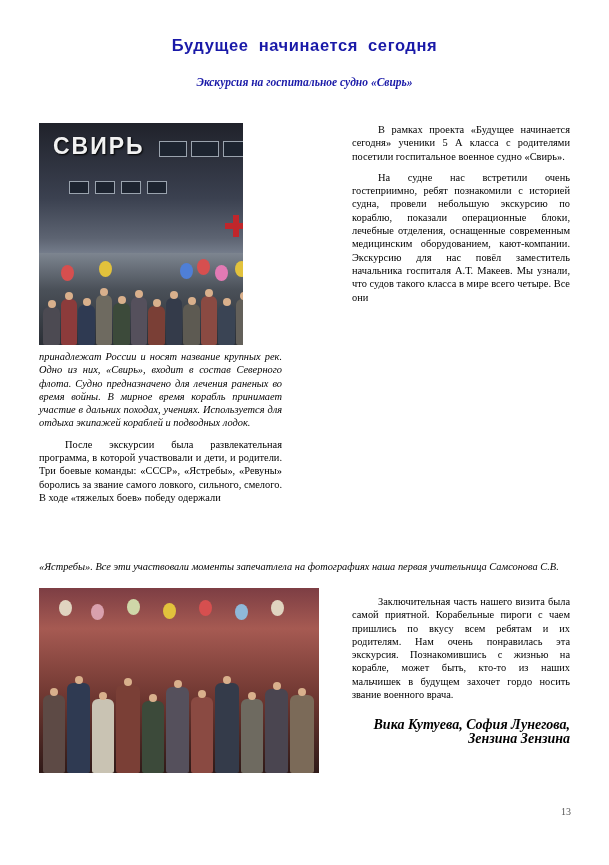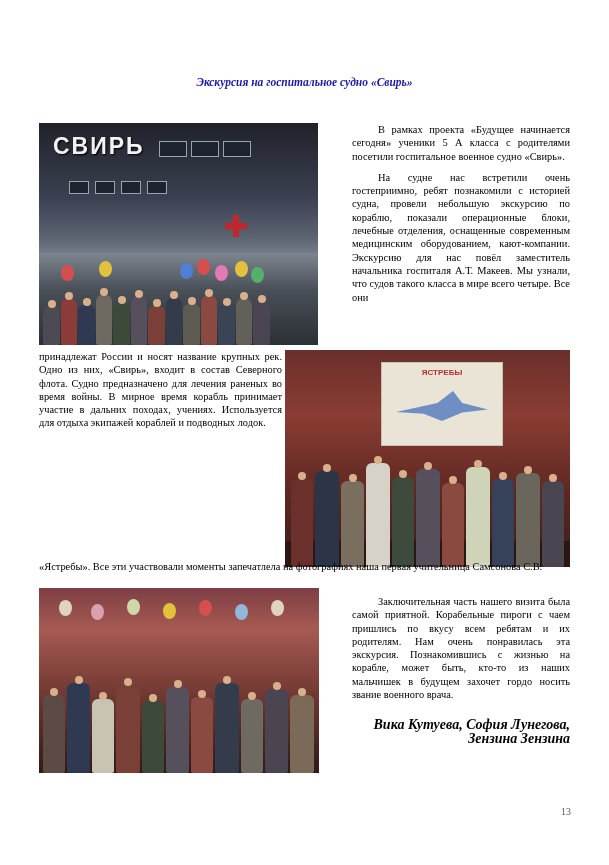--- a/index.html
+++ b/index.html
@@ -47,21 +47,21 @@
   .photo {
     position: absolute;
     overflow: hidden;
     background: #2a2633;
   }
 
   
   #photo-ship {
     left: 39px;
     top: 123px;
-    width: 279px;
+    width: 204px;
     height: 222px;
   }
   #photo-ship .hull {
     position: absolute;
     left: 0; top: 0; right: 0; bottom: 0;
     background: linear-gradient(180deg,#20222b 0%,#3b4150 34%,#5d6472 52%,#8e97a6 66%,#b9c1cb 78%,#6e7682 100%);
   }
   #photo-ship .shipname {
     position: absolute;
     left: 14px;
@@ -197,21 +197,21 @@
 
   
   .txt {
     position: absolute;
     font-size: 10.4px;
     line-height: 13.3px;
     text-align: justify;
     font-family: "Liberation Serif", serif;
   }
   .txt p { margin: 0 0 8px 0; text-indent: 26px; }
-  .txt p.noind { text-indent: 0; }
+  .txt p.noind { text-indent: 0; font-style: italic; }
 
   #col-right-top { left: 352px; top: 123px; width: 218px; }
   #col-left-mid  { left: 39px;  top: 350px; width: 243px; }
   #full-line     { left: 39px;  top: 560px; width: 531px; text-align: justify; }
   #col-right-bot { left: 352px; top: 595px; width: 218px; }
   .signature {
     position: absolute;
     left: 352px;
     top: 718px;
     width: 218px;
@@ -229,20 +229,21 @@
     font-size: 10px;
     color: #555;
     font-family: Liberation Serif, serif;
   }
 </style>
 </head>
 <body>
 
 <div class="page">
 
+  <div class="title">Будущее начинается сегодня</div>
   <div class="subtitle">Экскурсия на госпитальное судно «Свирь»</div>
 
   <div class="photo" id="photo-ship">
     <div class="hull"></div>
     <div class="shipname">СВИРЬ</div>
     <div class="window" style="left:120px;top:18px;width:26px;height:14px;"></div>
     <div class="window" style="left:152px;top:18px;width:26px;height:14px;"></div>
     <div class="window" style="left:184px;top:18px;width:26px;height:14px;"></div>
     <div class="window" style="left:30px;top:58px;width:18px;height:11px;"></div>
     <div class="window" style="left:56px;top:58px;width:18px;height:11px;"></div>
@@ -274,44 +275,24 @@
       <div class="person" style="left:197px;width:16px;height:46px;background:#63605a;"></div>
       <div class="person" style="left:214px;width:17px;height:43px;background:#4a4550;"></div>
     </div>
   </div>
 
   <div class="txt" id="col-right-top">
     <p>В рамках проекта «Будущее начинается сегодня» ученики 5 А класса с родителями посетили госпитальное военное судно «Свирь».</p>
     <p>На судне нас встретили очень гостеприимно, ребят познакомили с историей судна, провели небольшую экскурсию по кораблю, показали операционные блоки, лечебные отделения, оснащенные современным медицинским оборудованием, кают-компании. Экскурсию для нас повёл заместитель начальника госпиталя А.Т. Макеев. Мы узнали, что судов такого класса в мире всего четыре. Все они</p>
   </div>
 
-  <div class="photo" id="photo-crew">
-    <div class="wall"></div>
-    <div class="poster">
-      <div class="ptitle">ЯСТРЕБЫ</div>
-      <div class="plane"></div>
-    </div>
-    <div class="floor"></div>
-    <div class="crowd-row" style="height:150px;">
-      <div class="person" style="left:6px;width:22px;height:88px;background:#6b2f2c;"></div>
-      <div class="person" style="left:30px;width:24px;height:96px;background:#2c3547;"></div>
-      <div class="person" style="left:56px;width:23px;height:86px;background:#7a6f5e;"></div>
-      <div class="person" style="left:81px;width:24px;height:104px;background:#d7d2c8;"></div>
-      <div class="person" style="left:107px;width:22px;height:90px;background:#3e4a3c;"></div>
-      <div class="person" style="left:131px;width:24px;height:98px;background:#55505c;"></div>
-      <div class="person" style="left:157px;width:22px;height:84px;background:#8b4a3f;"></div>
-      <div class="person" style="left:181px;width:24px;height:100px;background:#cfd4b8;"></div>
-      <div class="person" style="left:207px;width:22px;height:88px;background:#36415a;"></div>
-      <div class="person" style="left:231px;width:24px;height:94px;background:#6b665c;"></div>
-      <div class="person" style="left:257px;width:22px;height:86px;background:#4a4550;"></div>
-    </div>
-  </div>
 
   <div class="txt" id="col-left-mid">
     <p class="noind">принадлежат России и носят название крупных рек. Одно из них, «Свирь», входит в состав Северного флота. Судно предназначено для лечения раненых во время войны. В мирное время корабль принимает участие в дальних походах, учениях. Используется для отдыха экипажей кораблей и подводных лодок.</p>
+    <p>После экскурсии была развлекательная программа, в которой участвовали и дети, и родители. Три боевые команды: «СССР», «Ястребы», «Ревуны» боролись за звание самого ловкого, сильного, смелого. В ходе «тяжелых боев» победу одержали</p>
   </div>
 
   <div class="txt" id="full-line">
     <p class="noind">«Ястребы». Все эти участвовали моменты запечатлела на фотографиях наша первая учительница Самсонова С.В.</p>
   </div>
 
   <div class="photo" id="photo-party">
     <div class="wall"></div>
     <div class="garland">
       <div class="balloon" style="left:20px;top:2px;background:#e0d4c0;"></div>

